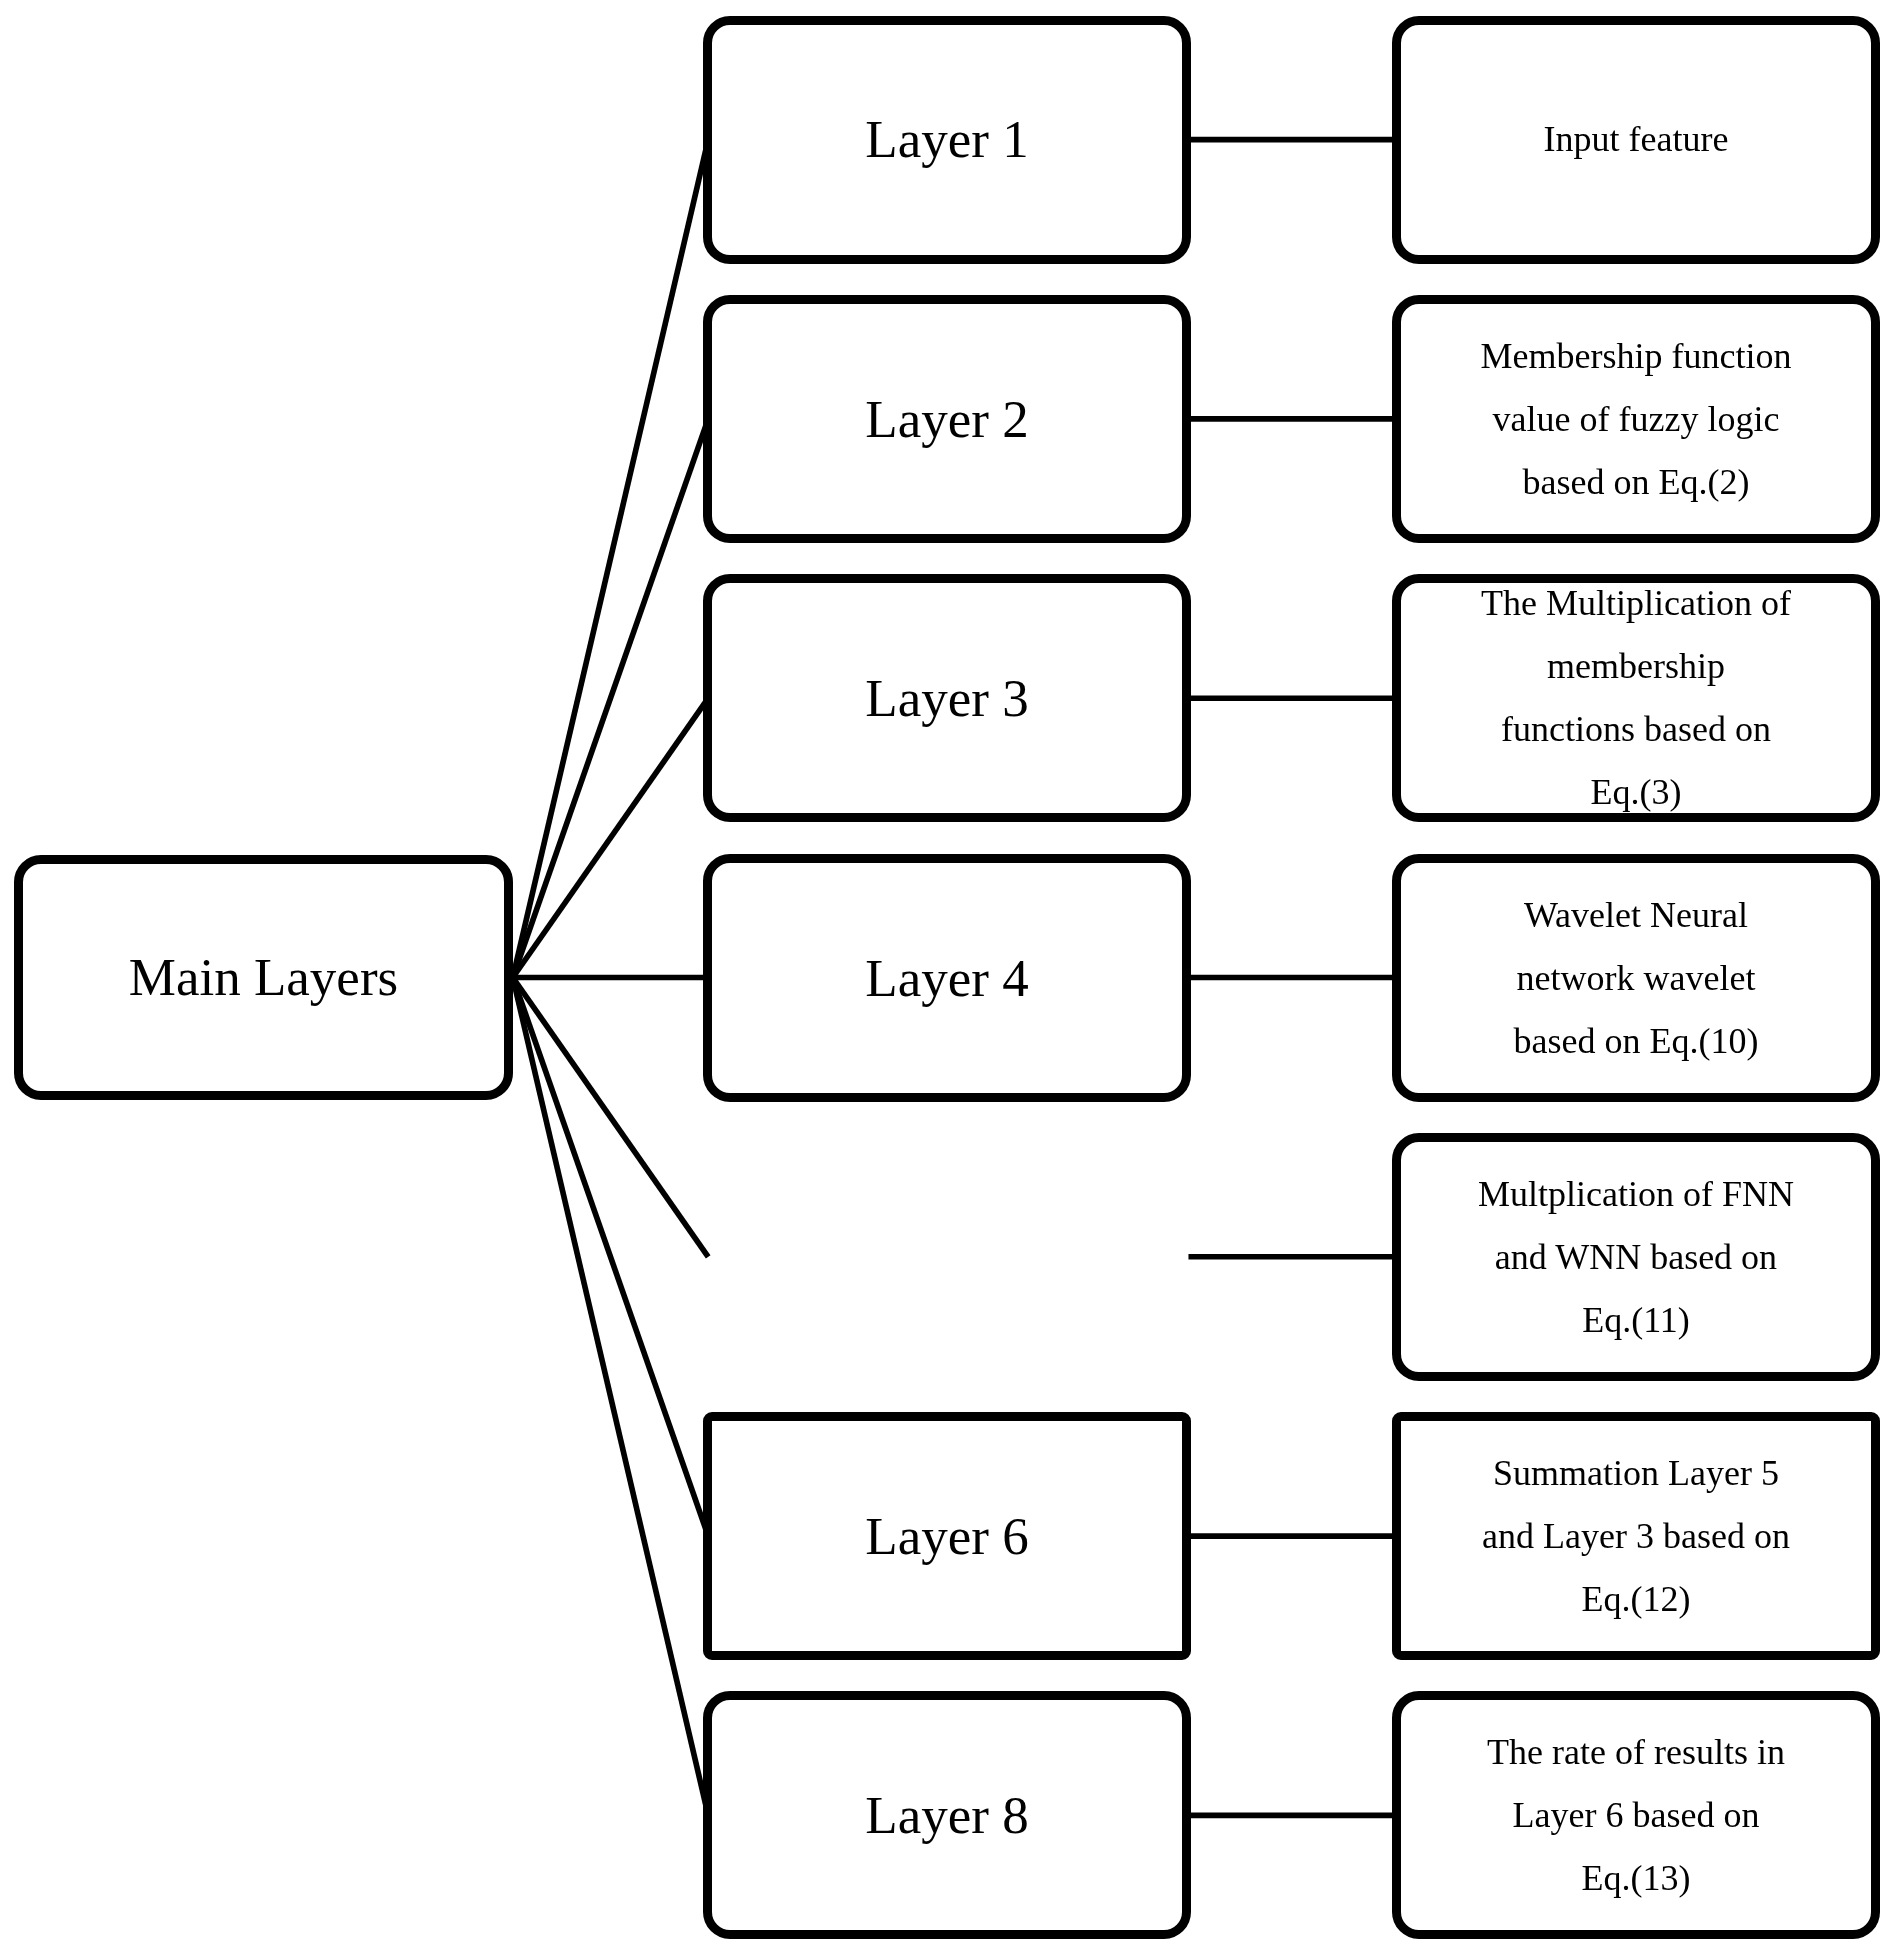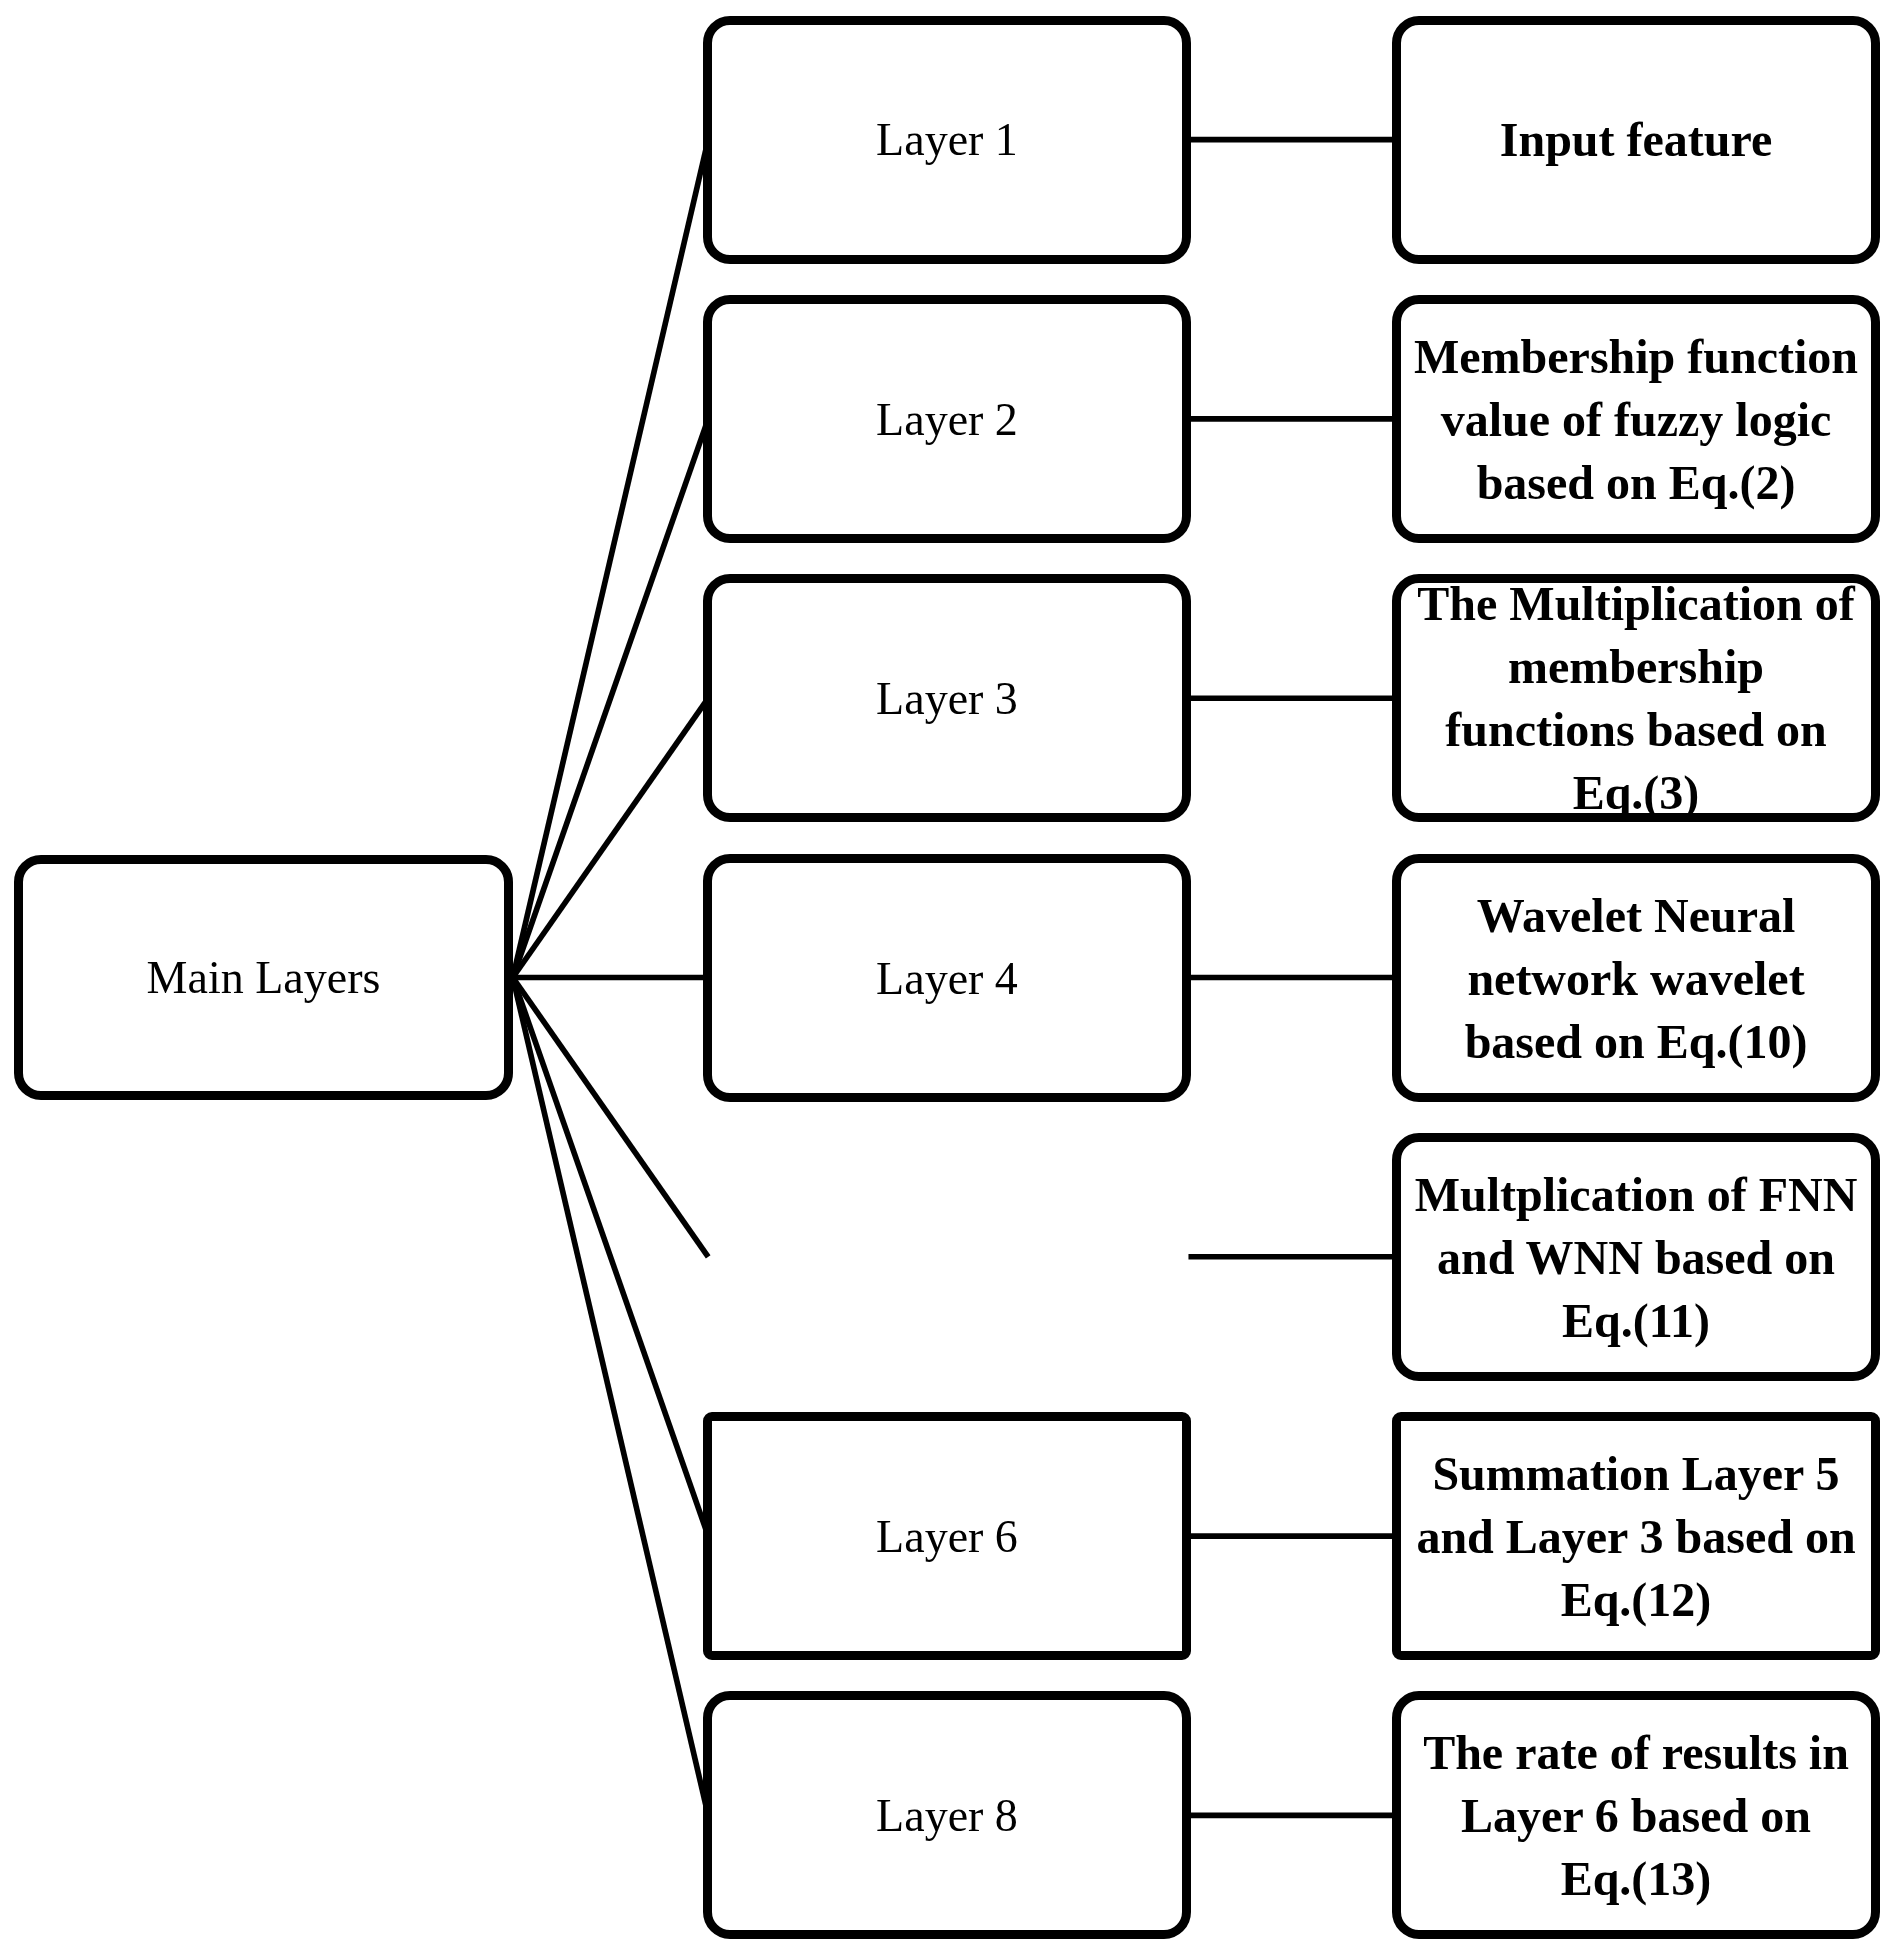--- a/index.html
+++ b/index.html
@@ -34,25 +34,24 @@
     border-radius: 27px;
     background: #ffffff;
     display: flex;
     align-items: center;
     justify-content: center;
     text-align: center;
   }
   .node .label {
     white-space: pre-line;
     line-height: 63px;
-    font-size: 46px;
+    font-size: 53px;
   }
   .node.desc .label {
-    font-size: 48px;
-    font-weight: bold;
+    font-size: 36px;
   }
   .root-node  { left: 14px;   top: 855px; width: 499px; height: 245px; }
   .mid-node   { left: 703px;  width: 488px; height: 248px; }
   .right-node { left: 1392px; width: 488px; height: 248px; }
   .row0 { top: 15.5px; }
   .row1 { top: 295px; }
   .row2 { top: 574px; }
   .row3 { top: 854px; }
   .row4 { top: 1133px; }
   .row5 { top: 1412px; border-radius: 9px; }

